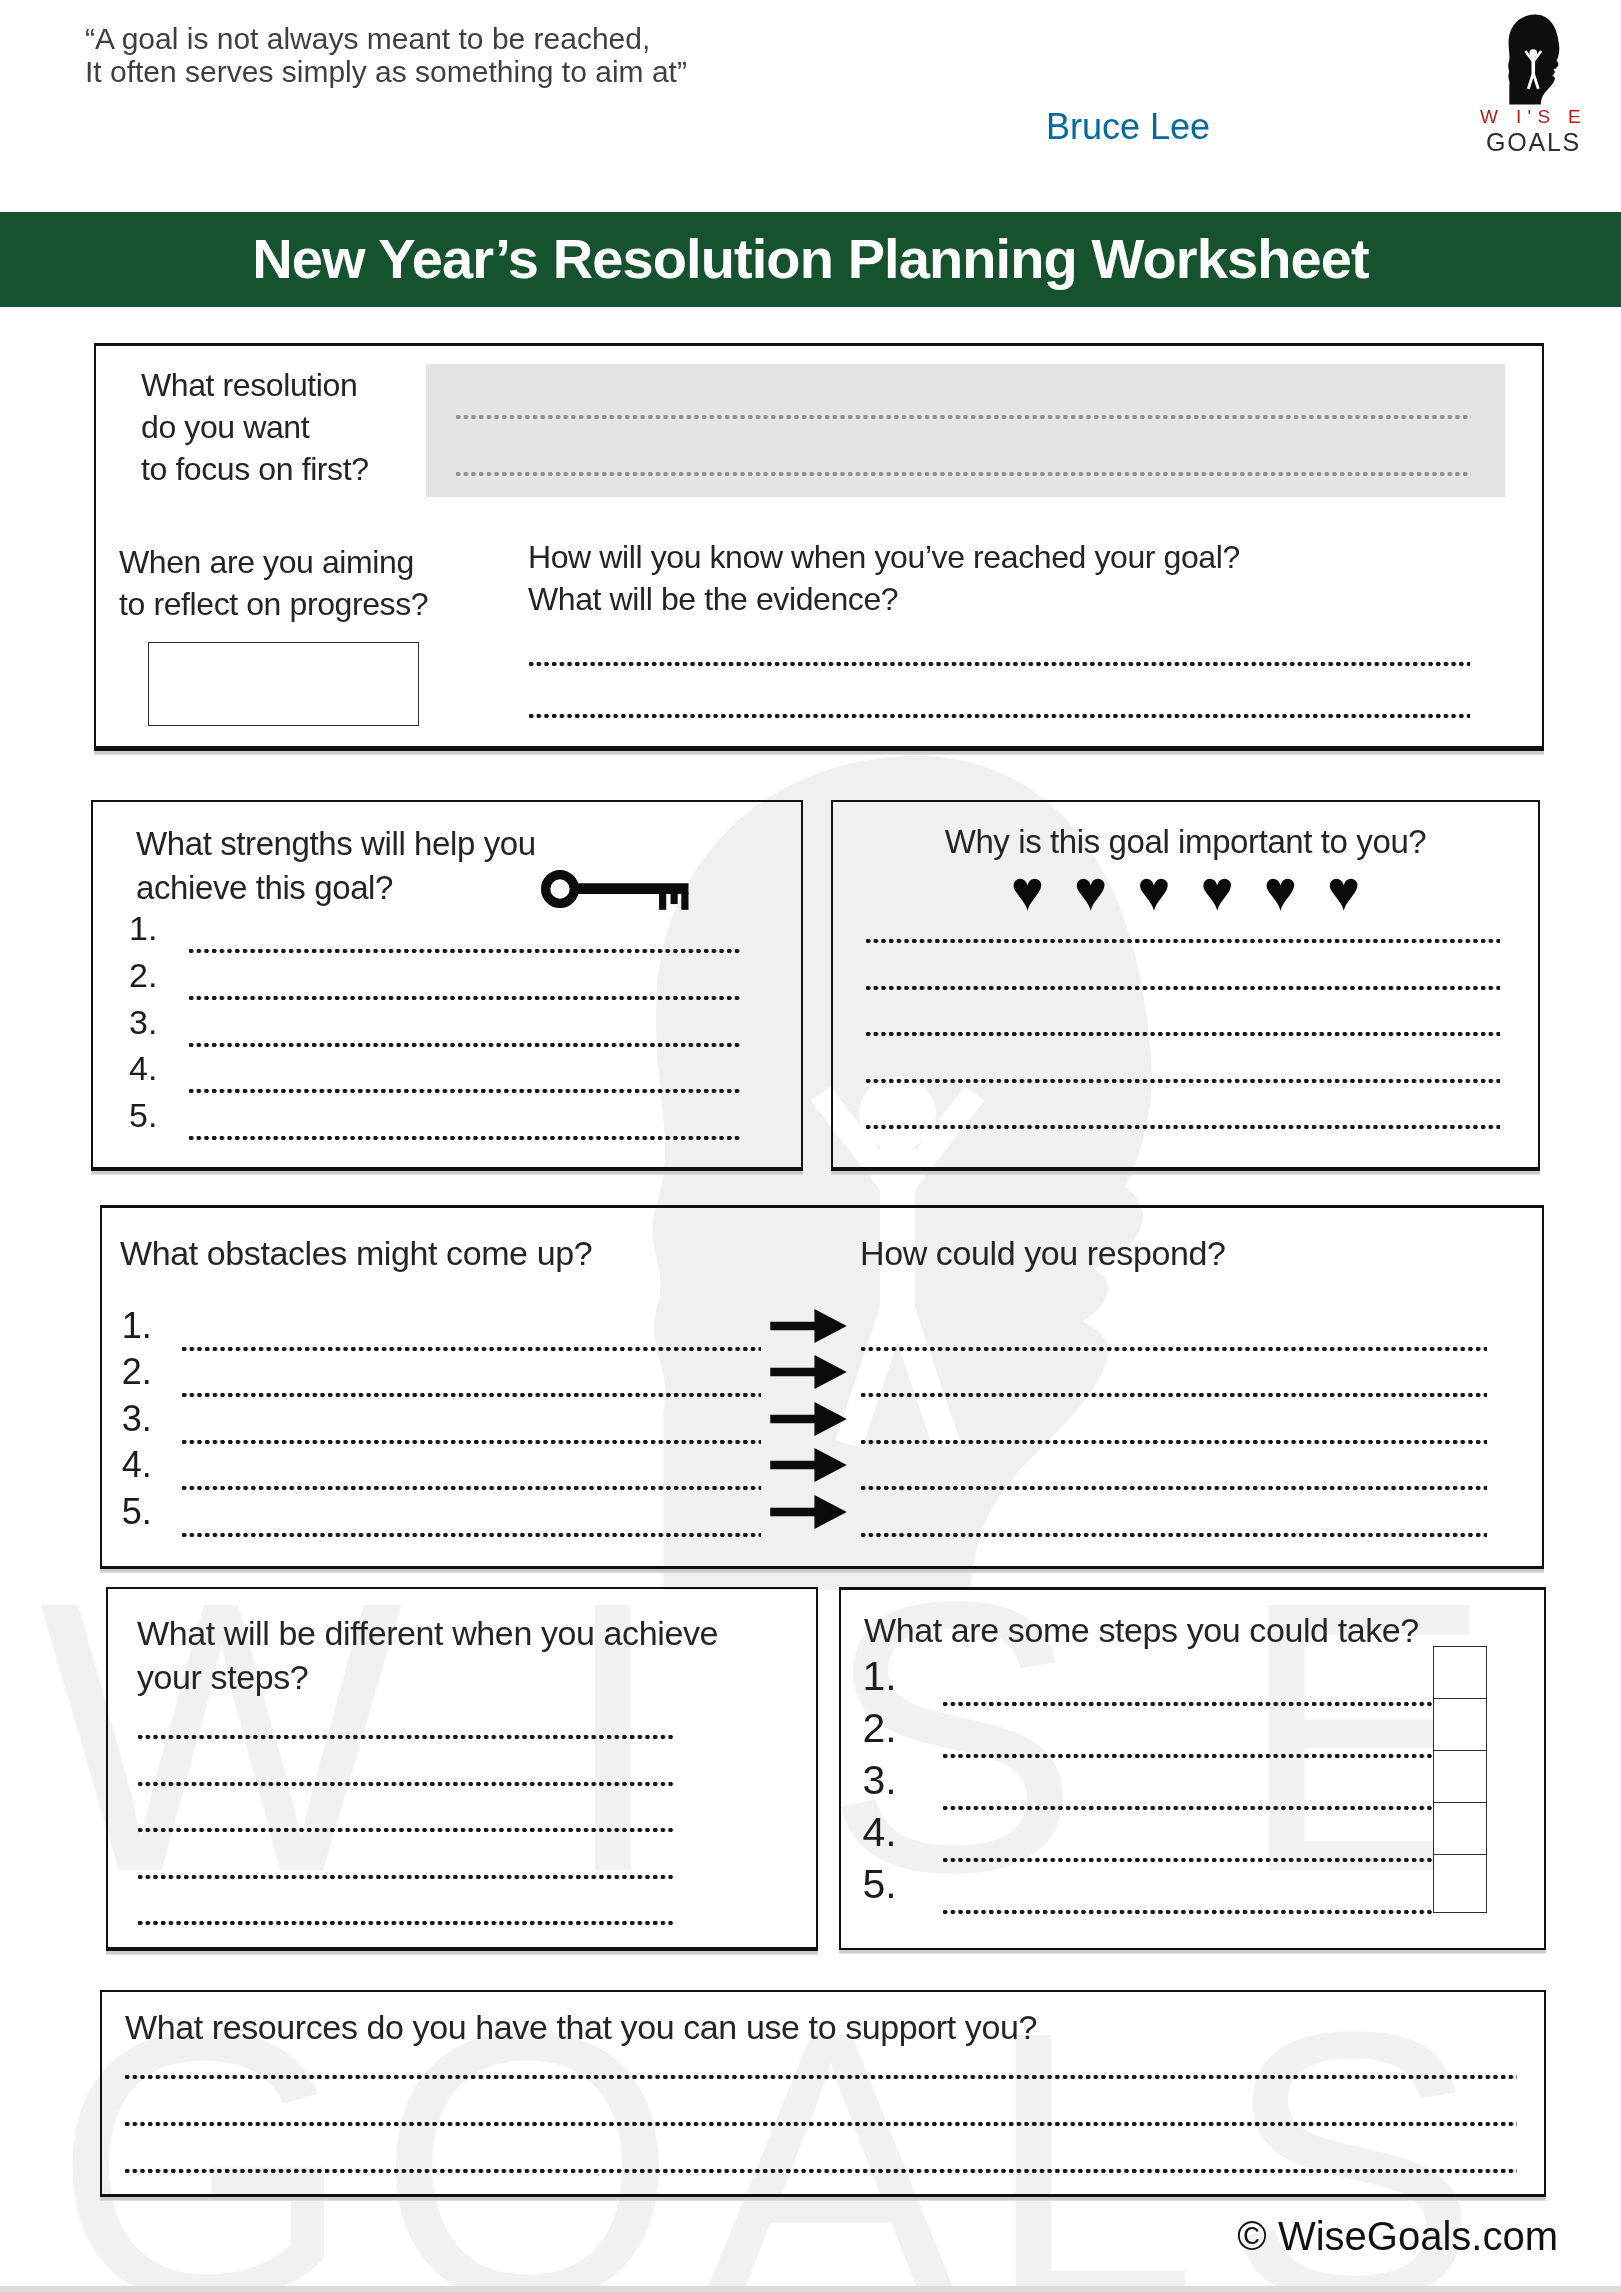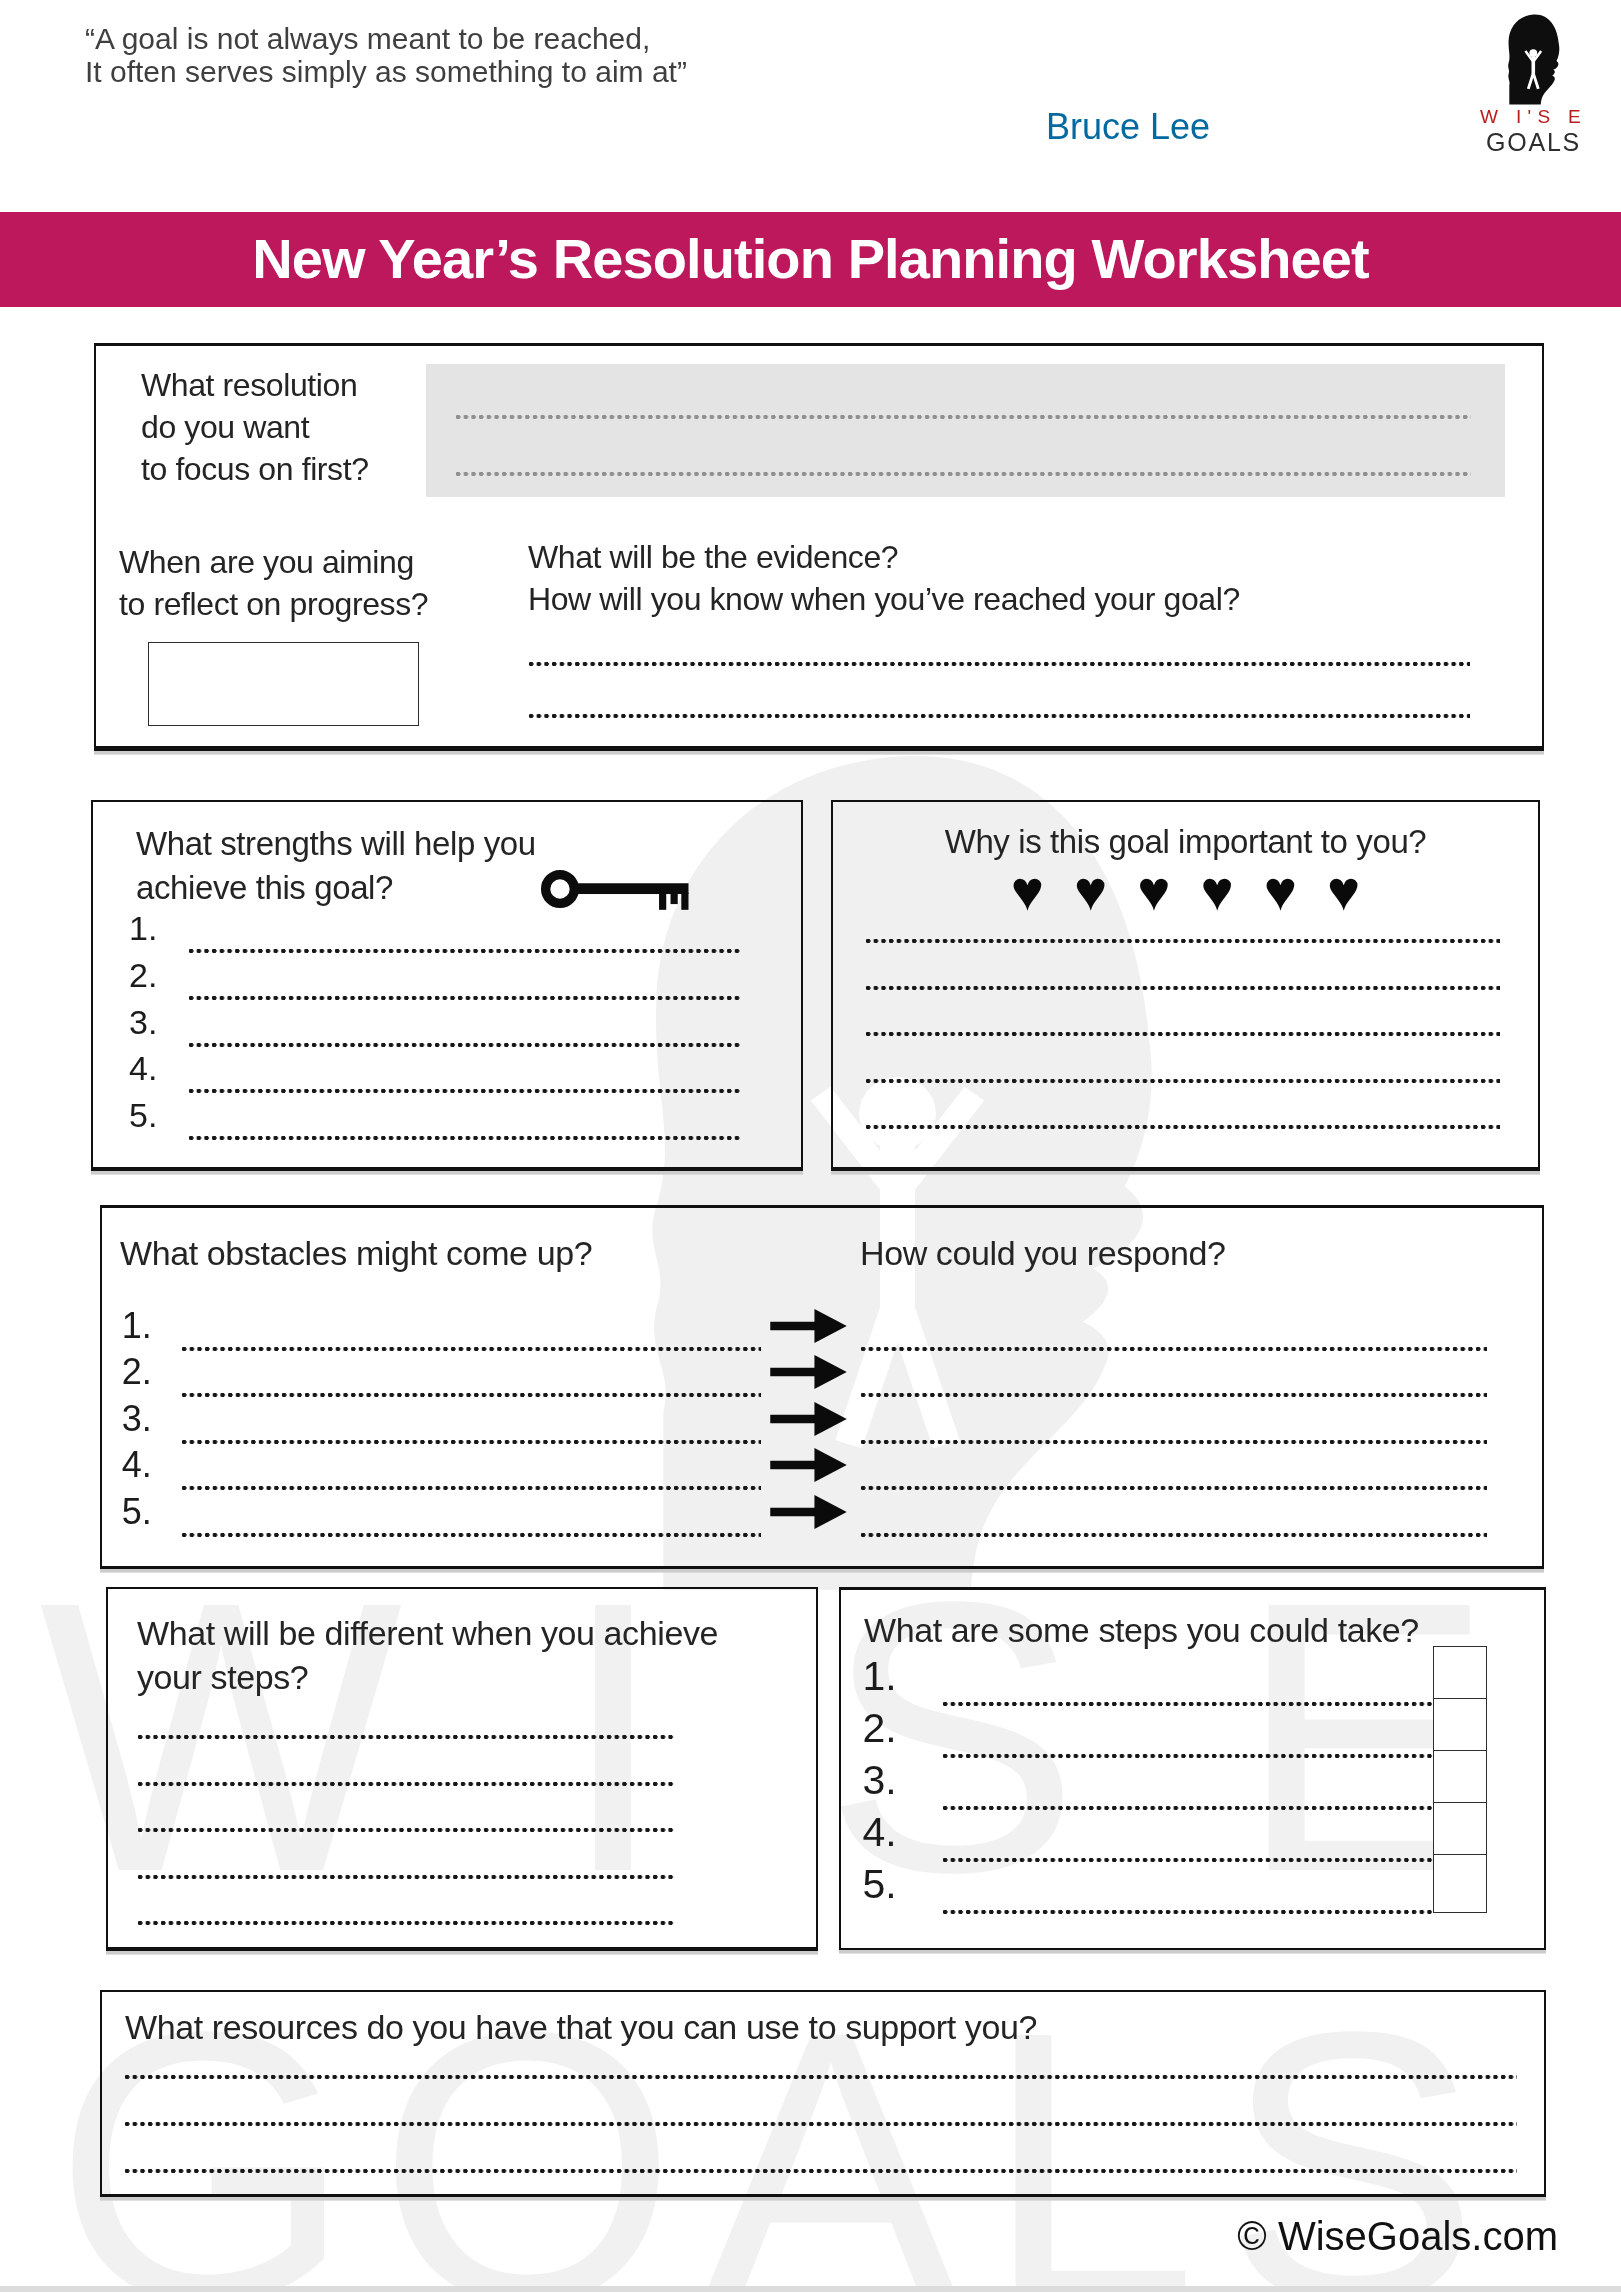--- a/index.html
+++ b/index.html
@@ -13,21 +13,21 @@
 
   
   .quote{position:absolute;left:85px;top:21.5px;font-size:30px;line-height:33px;color:#3f3f3f;z-index:2;}
   .attribution{position:absolute;left:1046px;top:106px;font-size:36px;color:#0369a1;z-index:2;}
   .logo{position:absolute;left:1476px;top:12.5px;width:115px;text-align:center;z-index:2;}
   .logo svg{display:block;margin:0 auto;width:86px;height:93px;}
   .logo-wise{font-size:19px;letter-spacing:6.3px;color:#b91c1c;margin-top:0;white-space:nowrap;}
   .logo-goals{font-size:25px;letter-spacing:1.8px;color:#2e2e2e;white-space:nowrap;}
 
   
-  .banner{position:absolute;left:0;top:212px;width:100%;height:95px;background:#be185d;z-index:2;}
+  .banner{position:absolute;left:0;top:212px;width:100%;height:95px;background:#14532d;z-index:2;}
   .banner span{display:block;text-align:center;line-height:93px;color:#ffffff;
                font-size:56px;font-weight:bold;letter-spacing:-0.9px;}
 
   
   .box{position:absolute;border:2.7px solid #101010;background:transparent;z-index:2;
        box-shadow:0 3.6px 0 #cccccc;}
   .box1{left:94px;top:343px;width:1446px;height:400px;border-top-width:3.6px;border-bottom-width:5.4px;}
   .strengths{left:91px;top:800px;width:708px;height:365px;border-bottom-width:4.5px;}
   .importance{left:831px;top:800px;width:705px;height:365px;border-bottom-width:4.5px;}
   .obstacles{left:100px;top:1205px;width:1440px;height:358px;border-top-width:3.6px;border-bottom-width:3.6px;}
@@ -162,22 +162,22 @@
     <div class="grayfield">
       <div class="dots gray" style="top:50px"></div>
       <div class="dots gray" style="top:107px"></div>
     </div>
     <div class="q q2">
       <div>When are you aiming</div>
       <div>to reflect on progress?</div>
     </div>
     <div class="datebox"></div>
     <div class="q q3">
+      <div>How will you know when you’ve reached your goal?</div>
       <div>What will be the evidence?</div>
-      <div>How will you know when you’ve reached your goal?</div>
     </div>
     <div class="dots ev" style="top:315px"></div>
     <div class="dots ev" style="top:367px"></div>
   </section>
 
   <section class="box strengths">
     <div class="h head">
       <div>What strengths will help you</div>
       <div>achieve this goal?</div>
     </div>

